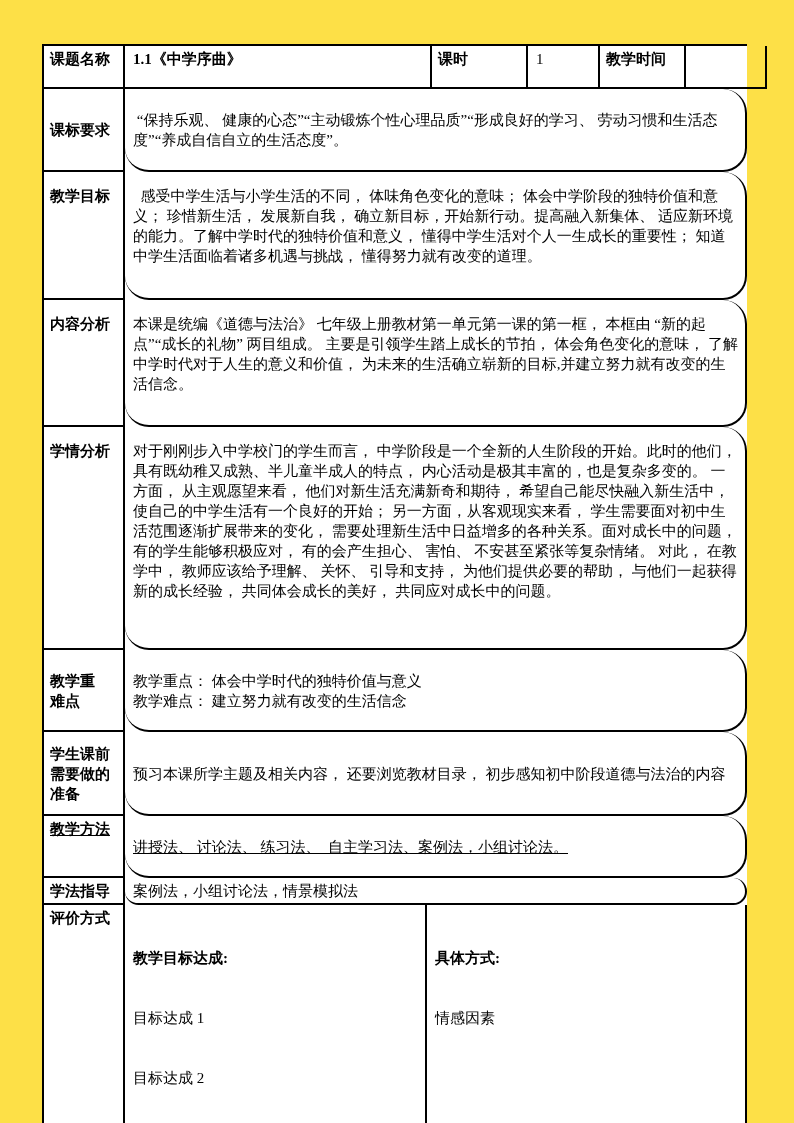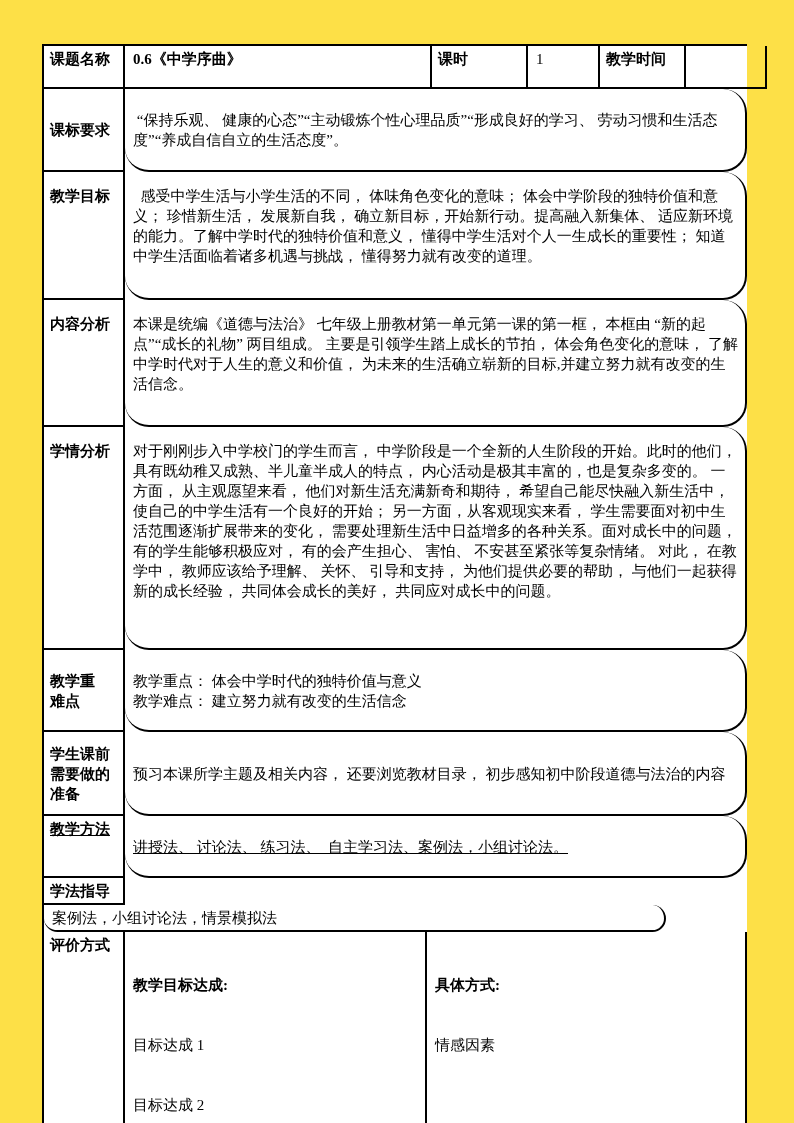--- a/index.html
+++ b/index.html
@@ -22,32 +22,32 @@
   .w-r1-keshi{width:96px;}
   .w-r1-kv{width:72px;}
   .w-r1-time{width:86px;}
   .w-r1-tv{width:81px;}
   .w-content{width:622px;border-radius:24px;}
   .w-ev-left{width:302px;}
   .w-ev-right{width:320px;}
   
   .h43{min-height:43px;}  .h83{min-height:83px;}  .h128{min-height:128px;}
   .h127{min-height:127px;}.h223{min-height:223px;}.h82{min-height:82px;}
-  .h84{min-height:84px;}  .h62{min-height:62px;text-decoration:underline;}  .h26{min-height:26px;flex-direction:column;}
+  .h84{min-height:84px;}  .h62{min-height:62px;text-decoration:underline;}  .h26{min-height:26px;}
   .h85{min-height:85px;}
 </style>
 </head>
 <body>
 
 <div class="page">
   <div class="doc-table">
 
     <div class="row h43">
       <div class="cell label w-label">课题名称</div>
-      <div class="cell bold w-r1-title">0.6《中学序曲》</div>
+      <div class="cell bold w-r1-title">1.1《中学序曲》</div>
       <div class="cell label w-r1-keshi">课时</div>
       <div class="cell w-r1-kv">1</div>
       <div class="cell label w-r1-time">教学时间</div>
       <div class="cell w-r1-tv"></div>
     </div>
 
     <div class="row h83">
       <div class="cell label w-label vc">课标要求</div>
       <div class="cell w-content vc"> “保持乐观、 健康的心态”“主动锻炼个性心理品质”“形成良好的学习、 劳动习惯和生活态度”“养成自信自立的生活态度”。</div>
     </div>

